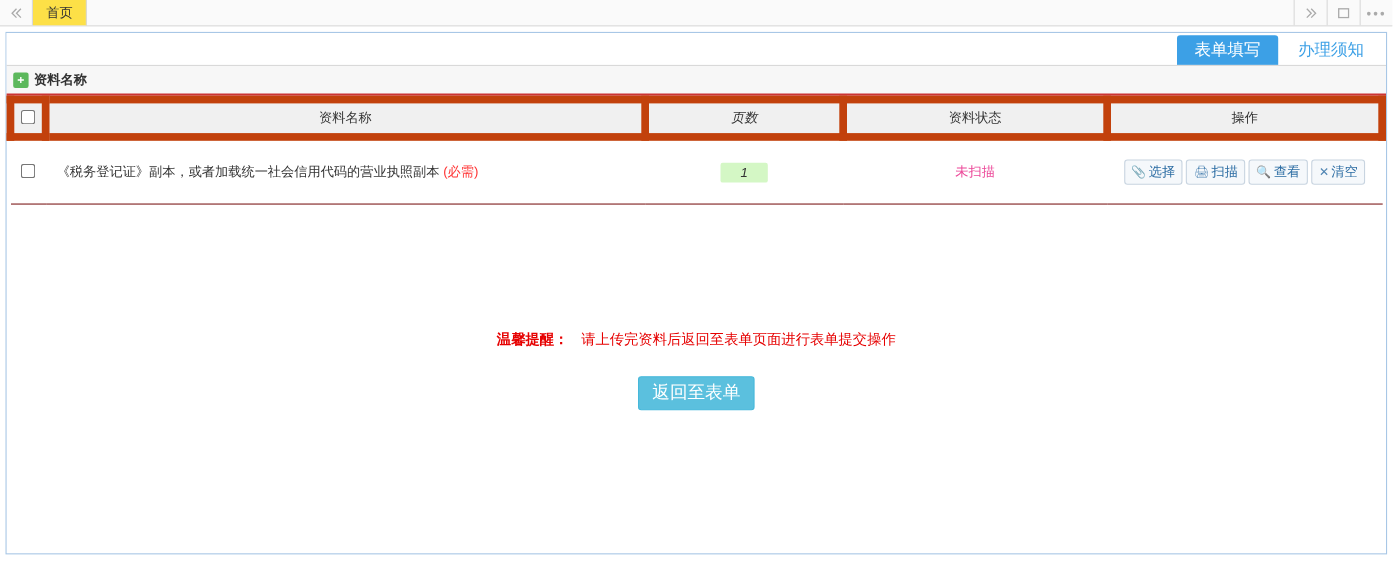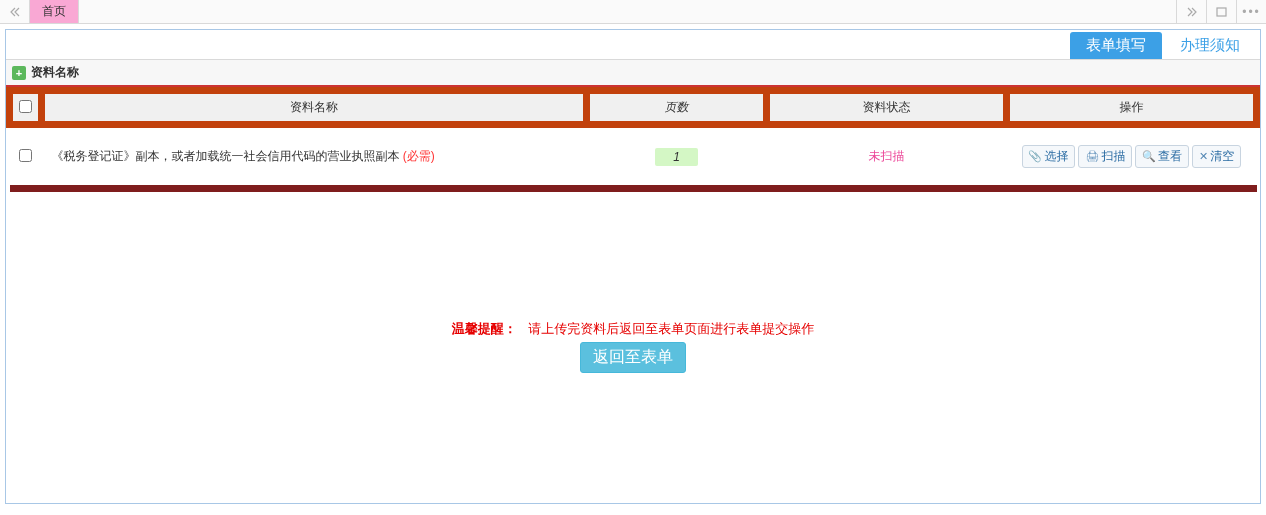--- a/index.html
+++ b/index.html
@@ -30,21 +30,21 @@
       color: #999;
       cursor: pointer;
       border-right: 1px solid #d9d9d9;
     }
     .tab {
       height: 100%;
       padding: 0 12px;
       display: flex;
       align-items: center;
       border-right: 1px solid #d9d9d9;
-      background: #f9a8d4;
+      background: #fde047;
       cursor: pointer;
     }
     .tab.active {
       background: #ffffff;
     }
     .tab-close {
       margin-left: 6px;
       color: #999;
       font-size: 11px;
     }
@@ -133,21 +133,21 @@
     }
     .grid th {
       background: #f0f0f0;
       border: 7px solid #c2410c;
       padding: 5px 6px;
       font-weight: normal;
       color: #333;
       text-align: center;
     }
     .grid td {
-      border-bottom: 7px solid #7f1d1d;
+      border-bottom: 1px solid #7f1d1d;
       padding: 17px 6px;
       text-align: center;
       vertical-align: middle;
     }
     .col-check { width: 26px; }
     .col-name { width: 545px; text-align: left; }
     .grid td.col-name { text-align: left; padding-left: 10px; }
     .col-pages { width: 180px; font-style: italic; }
     .col-status { width: 240px; }
     .col-actions { }
@@ -192,21 +192,21 @@
     }
 
     
     .footer-area {
       text-align: center;
       padding: 10px 0 130px 0;
     }
     .reminder {
       color: #e60000;
       font-size: 13px;
-      margin-bottom: 4px;
+      margin-bottom: 24px;
     }
     .reminder-label { font-weight: bold; margin-right: 8px;}
     .return-btn {
       background: #5bc0de;
       color: #fff;
       border: 1px solid #46b8da;
       padding: 4px 12px;
       border-radius: 3px;
       cursor: pointer;
       font-size: 16px;

